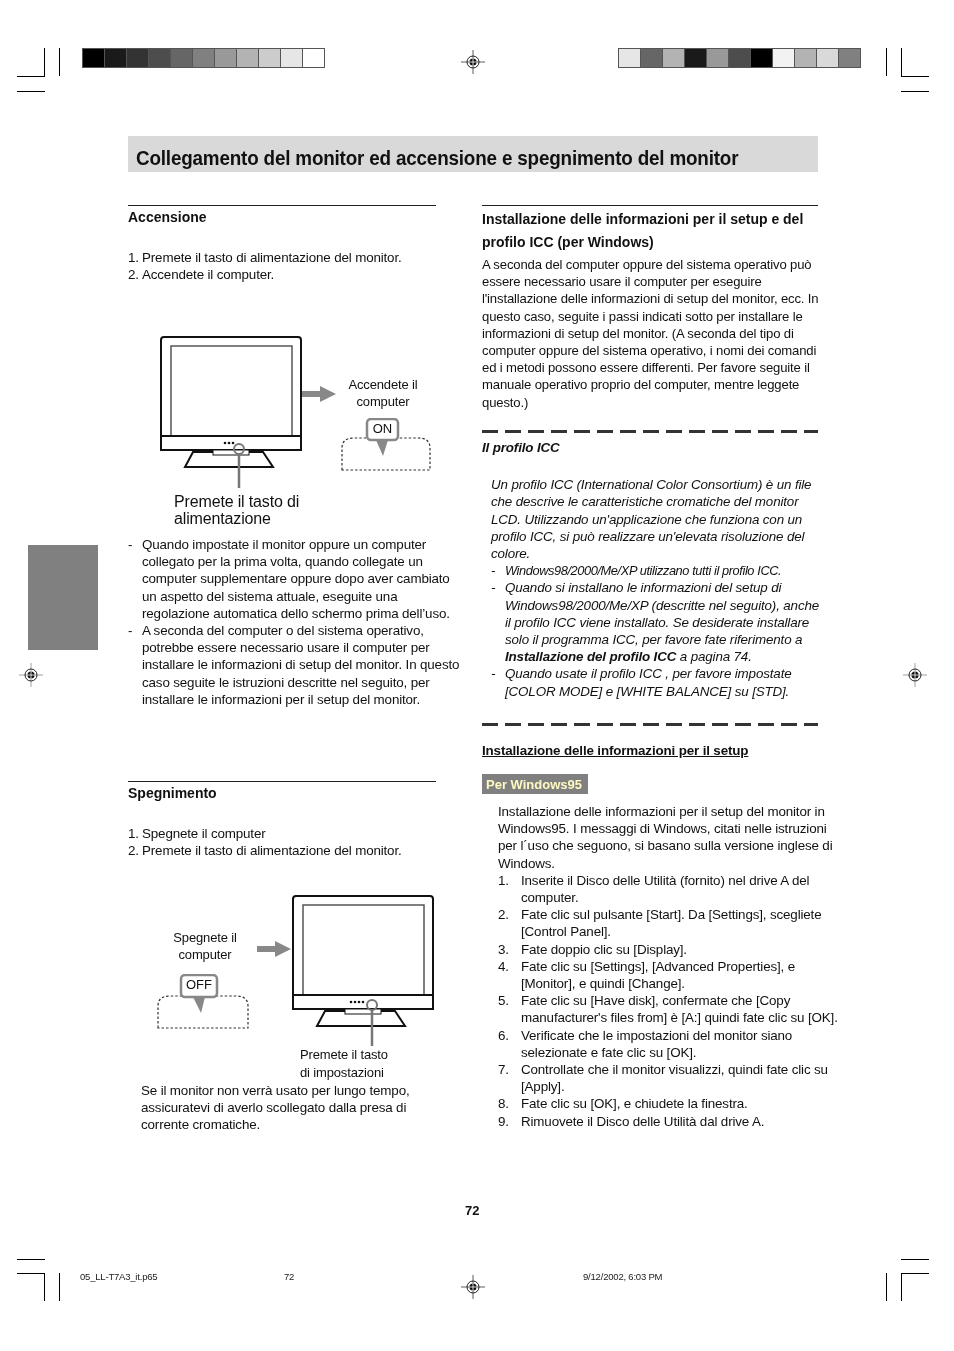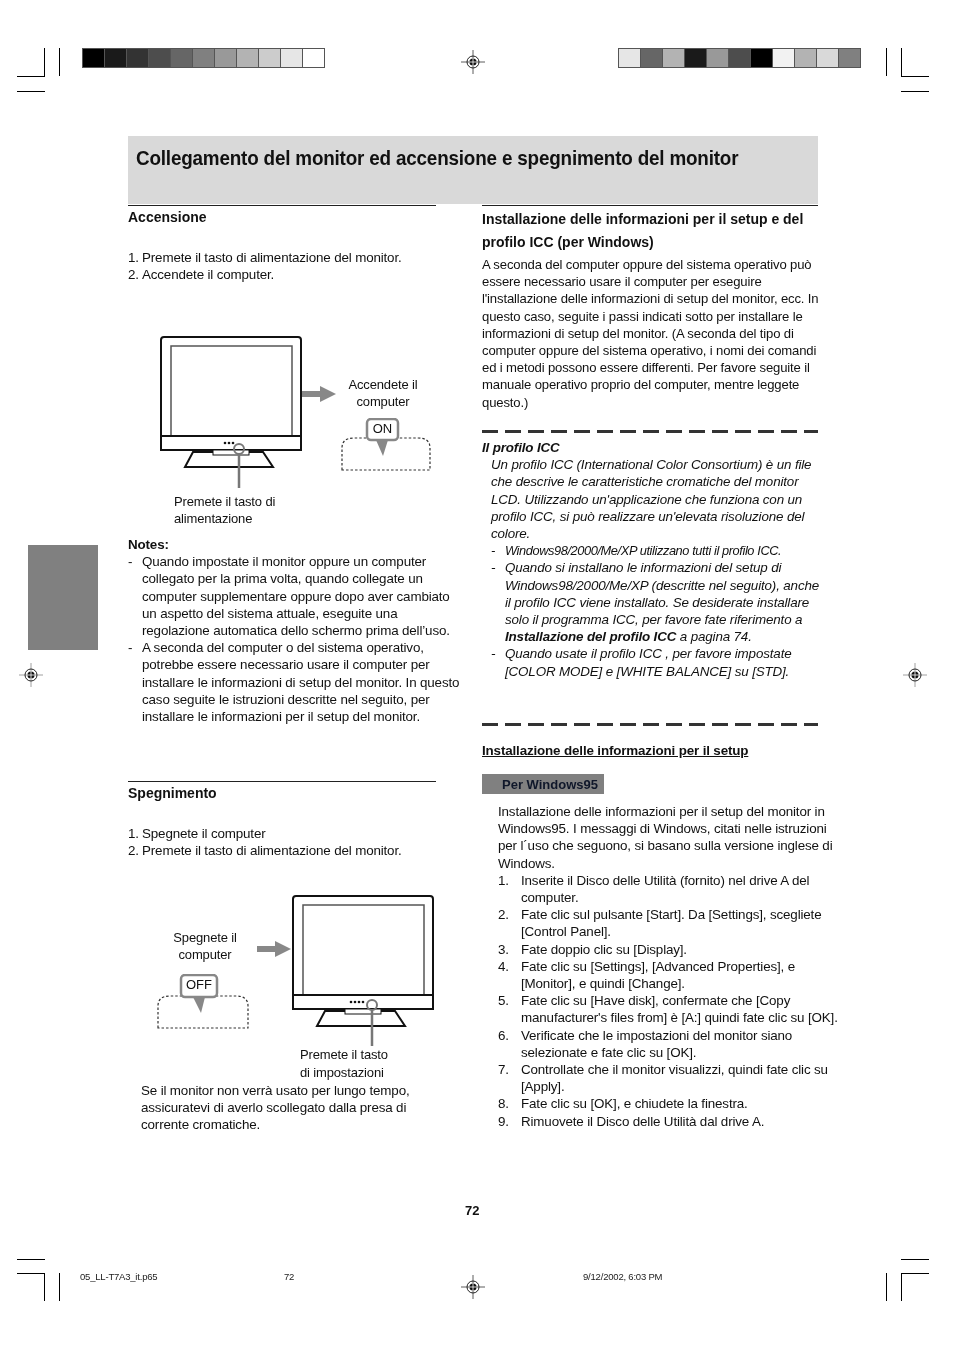--- a/index.html
+++ b/index.html
@@ -4,38 +4,38 @@
 <style>
   html, body { margin: 0; padding: 0; background: #ffffff; }
   body { width: 954px; height: 1351px; position: relative; overflow: hidden;
          font-family: "Liberation Sans", sans-serif; color: #111; }
   .abs { position: absolute; }
   .crop { position: absolute; background: #000; }
   .swatch-bar { position: absolute; display: flex; border: 1px solid #555; }
   .swatch-bar .sw { width: 21px; height: 18px; border-right: 1px solid #555; }
   .swatch-bar .sw:last-child { border-right: none; }
   .reg { position: absolute; width: 24px; height: 24px; }
-  .title-band { position: absolute; left: 128px; top: 136px; width: 690px; height: 68px;
+  .title-band { position: absolute; left: 128px; top: 136px; width: 690px; height: 36px;
                 background: #d9d9d9; }
   .title-band h1 { margin: 0; position: absolute; left: 8px; top: 10px; font-size: 20.5px;
                    font-weight: bold; letter-spacing: -0.2px; white-space: nowrap;
                    transform: scaleX(0.92); transform-origin: left center; }
   .rule { position: absolute; height: 1px; background: #222; }
   h2 { margin: 0; font-size: 14px; font-weight: bold; position: absolute; }
   .txt { position: absolute; font-size: 13.4px; line-height: 17.2px; letter-spacing: -0.15px; }
   .txt p { margin: 0; }
   .ol-item { display: flex; }
   .ol-item .n { width: 14px; flex: none; }
   .ol-item2 .n { width: 23px; flex: none; }
   .dash-item { display: flex; }
   .dash-item .d { width: 14px; flex: none; }
   .dashed-rule { position: absolute; height: 3px;
      background: repeating-linear-gradient(to right, #333 0 16px, transparent 16px 23px); }
-  .gray-chip { position: absolute; background: #808080; color: #0f172a; font-weight: bold;
-               font-size: 13px; padding: 3px 6px 2px 20px; }
+  .gray-chip { position: absolute; background: #808080; color: #fef9c3; font-weight: bold;
+               font-size: 13px; padding: 3px 6px 2px 4px; }
   .sidetab { position: absolute; left: 28px; top: 545px; width: 70px; height: 105px; background: #808080; }
   .footer { position: absolute; font-size: 9.5px; letter-spacing: -0.2px; color: #222; }
   b { font-weight: bold; }
   u { text-decoration: underline; }
 </style>
 </head>
 <body>
 
 <div class="crop" style="left:17px;top:76px;width:28px;height:1px;"></div>
 <div class="crop" style="left:44px;top:48px;width:1px;height:28px;"></div>
@@ -145,27 +145,26 @@
   <rect x="0" y="5" width="20" height="6" fill="#888"></rect>
     <polygon points="18,0 34,8 18,16" fill="#888"></polygon>
 </svg>
 <div class="txt" style="left:338px;top:376px;width:90px;text-align:center;font-size:13px;line-height:17px;">Accendete il computer</div>
 <svg class="abs" style="left:340px;top:418px;" width="92" height="54" viewBox="0 0 92 54">
   <path d="M2 52 L2 30 Q2 20 14 20 L78 20 Q90 20 90 30 L90 52 Z" fill="none" stroke="#333" stroke-width="1.2" stroke-dasharray="2.5 2"></path>
   <rect x="27" y="1" width="31" height="21" rx="4" fill="#fff" stroke="#888" stroke-width="2.5"></rect>
   <polygon points="36,22 48,22 43,38" fill="#888"></polygon>
 </svg>
 <div class="abs" style="left:367px;top:421px;width:31px;text-align:center;font-size:13px;">ON</div>
-<div class="txt" style="left:174px;top:493px;font-size:13px;line-height:17px;">
+<div class="txt" style="left:174px;top:493px;font-size:16px;line-height:17px;">
   <div>Premete il tasto di</div>
   <div>alimentazione</div>
 </div>
 
 <div class="txt" style="left:128px;top:536px;width:335px;">
-  <p style="font-weight:bold;">Notes:</p>
   <div class="dash-item">
       <span class="d">-</span>
       <span>Quando impostate il monitor oppure un computer collegato per la prima volta, quando collegate un computer supplementare oppure dopo aver cambiato un aspetto del sistema attuale, eseguite una regolazione automatica dello schermo prima dell’uso.</span>
     </div>
   <div class="dash-item">
       <span class="d">-</span>
       <span>A seconda del computer o del sistema operativo, potrebbe essere necessario usare il computer per installare le informazioni di setup del monitor. In questo caso seguite le istruzioni descritte nel seguito, per installare le informazioni per il setup del monitor.</span>
     </div>
 </div>
 
@@ -219,21 +218,21 @@
 <div class="txt" style="left:141px;top:1082px;width:300px;">Se il monitor non verrà usato per lungo tempo, assicuratevi di averlo scollegato dalla presa di corrente cromatiche.</div>
 
 <div class="rule" style="left:482px;top:205px;width:336px;"></div>
 <h2 style="left:482px;top:208px;width:342px;line-height:23px;">Installazione delle informazioni per il setup e del profilo ICC (per Windows)</h2>
 <div class="txt" style="left:482px;top:256px;width:340px;font-size:13.1px;">A seconda del computer oppure del sistema operativo può essere necessario usare il computer per eseguire l'installazione delle informazioni di setup del monitor, ecc. In questo caso, seguite i passi indicati sotto per installare le informazioni di setup del monitor. (A seconda del tipo di computer oppure del sistema operativo, i nomi dei comandi ed i metodi possono essere differenti. Per favore seguite il manuale operativo proprio del computer, mentre leggete questo.)</div>
 
 <div class="dashed-rule" style="left:482px;top:430px;width:336px;"></div>
 
 <div class="txt" style="left:482px;top:439px;width:340px;font-style:italic;">
   <p style="font-weight:bold;">Il profilo ICC</p>
-  <p style="padding-left:9px;">Un profilo ICC (International Color Consortium) è un file che descrive le caratteristiche cromatiche del monitor LCD. Utilizzando un'applicazione che funziona con un profilo ICC, si può realizzare un'elevata risoluzione del colore.</p>
+  <p style="padding-left:9px;margin-top:20px;">Un profilo ICC (International Color Consortium) è un file che descrive le caratteristiche cromatiche del monitor LCD. Utilizzando un'applicazione che funziona con un profilo ICC, si può realizzare un'elevata risoluzione del colore.</p>
   <div class="dash-item" style="padding-left:9px;font-size:12.8px;letter-spacing:-0.4px;">
       <span class="d">-</span>
       <span>Windows98/2000/Me/XP utilizzano tutti il profilo ICC.</span>
     </div>
   <div class="dash-item" style="padding-left:9px;">
       <span class="d">-</span>
       <span><span>Quando si installano le informazioni del setup di Windows98/2000/Me/XP (descritte nel seguito), anche il profilo ICC viene installato. Se desiderate installare solo il programma ICC, per favore fate riferimento a </span><b>Installazione del profilo ICC</b><span> a pagina 74.</span></span>
     </div>
   <div class="dash-item" style="padding-left:9px;">
       <span class="d">-</span>

